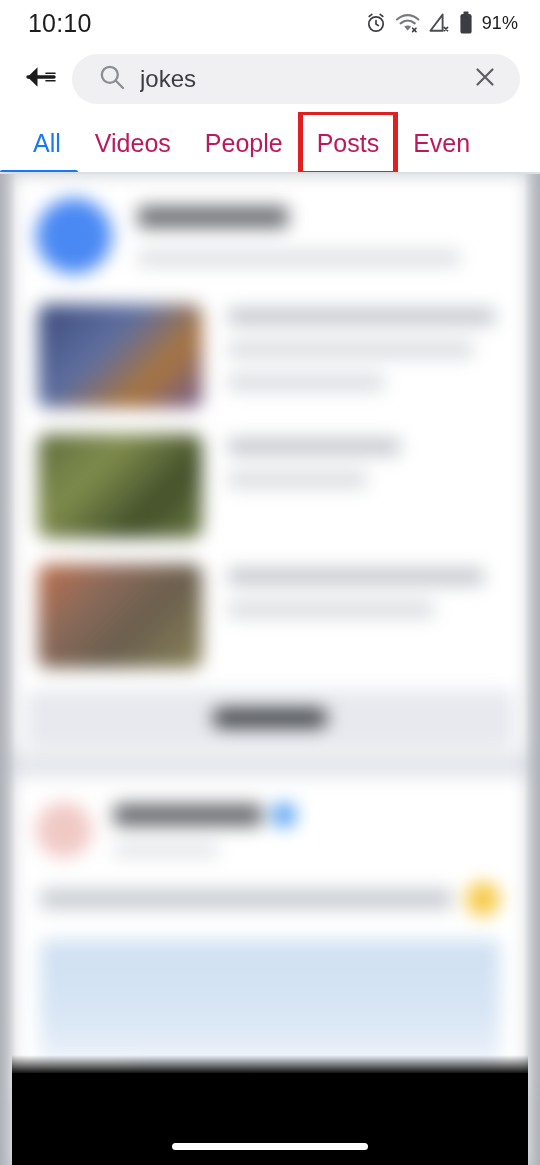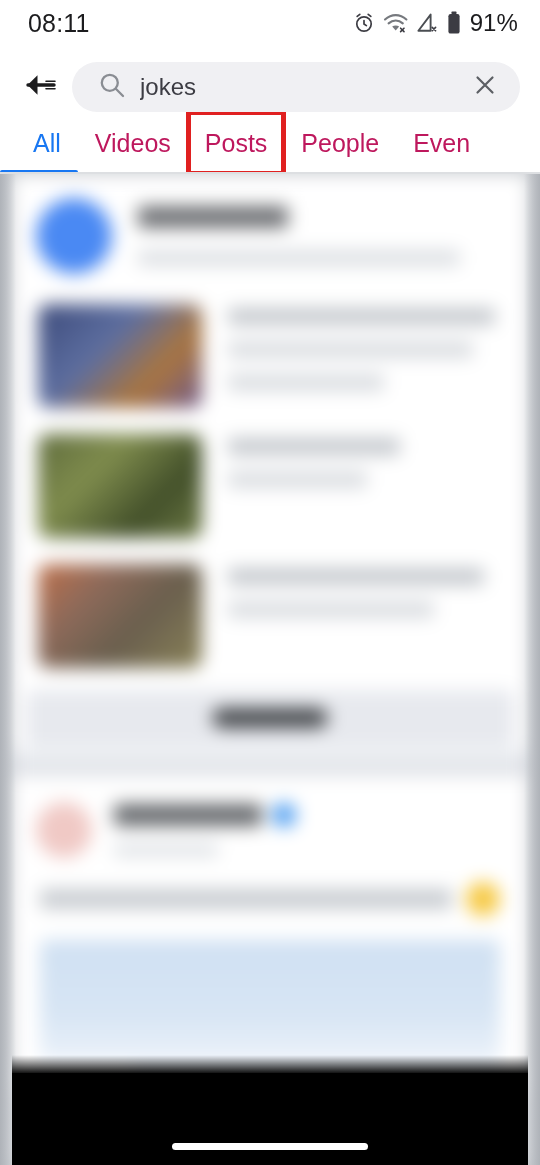--- a/index.html
+++ b/index.html
@@ -41,30 +41,30 @@
     color: #1c1c1e;
     letter-spacing: 0.2px;
   }
   .status-right {
     display: flex;
     align-items: center;
     gap: 7px;
   }
   .status-right svg { display: block; }
   .battery-pct {
-    font-size: 24px;
+    font-size: 18px;
     color: #1c1c1e;
     margin-left: 2px;
     letter-spacing: 0.1px;
   }
 
   
   .search-header {
     position: absolute;
-    top: 54px; left: 0;
+    top: 46px; left: 0;
     width: 540px;
     height: 66px;
     display: flex;
     align-items: center;
     background: #ffffff;
   }
   .back-btn {
     width: 60px;
     height: 60px;
     margin-left: 12px;
@@ -347,21 +347,21 @@
     height: 18px;
     background: linear-gradient(to bottom, rgba(0,0,0,0) 0%, rgba(0,0,0,0.92) 100%);
   }
 </style>
 </head>
 <body>
 
 <div class="phone">
 
   <div class="status-bar">
-    <div class="status-time">08:11</div>
+    <div class="status-time">10:10</div>
     <div class="status-right">
       <span>
         <svg width="24" height="24" viewBox="0 0 24 24" fill="none" stroke="#3c3c43" stroke-width="1.7">
           <circle cx="12" cy="13" r="7.2"></circle>
           <path d="M12 9.6V13l2.4 1.6" stroke-linecap="round"></path>
           <path d="M5.2 5.4 7.8 3.3M18.8 5.4 16.2 3.3" stroke-linecap="round"></path>
         </svg>
       </span>
       <span>
         <svg width="26" height="22" viewBox="0 0 26 22" fill="none">
@@ -412,22 +412,22 @@
           </svg>
         </span>
       </span>
     </div>
   </div>
 
   <div class="tabs-bar">
     <div class="tabs-strip">
       <div class="tab active">All</div>
       <div class="tab">Videos</div>
+      <div class="tab">People</div>
       <div class="tab highlight">Posts</div>
-      <div class="tab">People</div>
       <div class="tab">Even</div>
     </div>
     <div class="tabs-divider"></div>
   </div>
 
   <div class="content-frame">
     <div class="content-inner">
 
       <div class="card">
         <div class="row-head">

